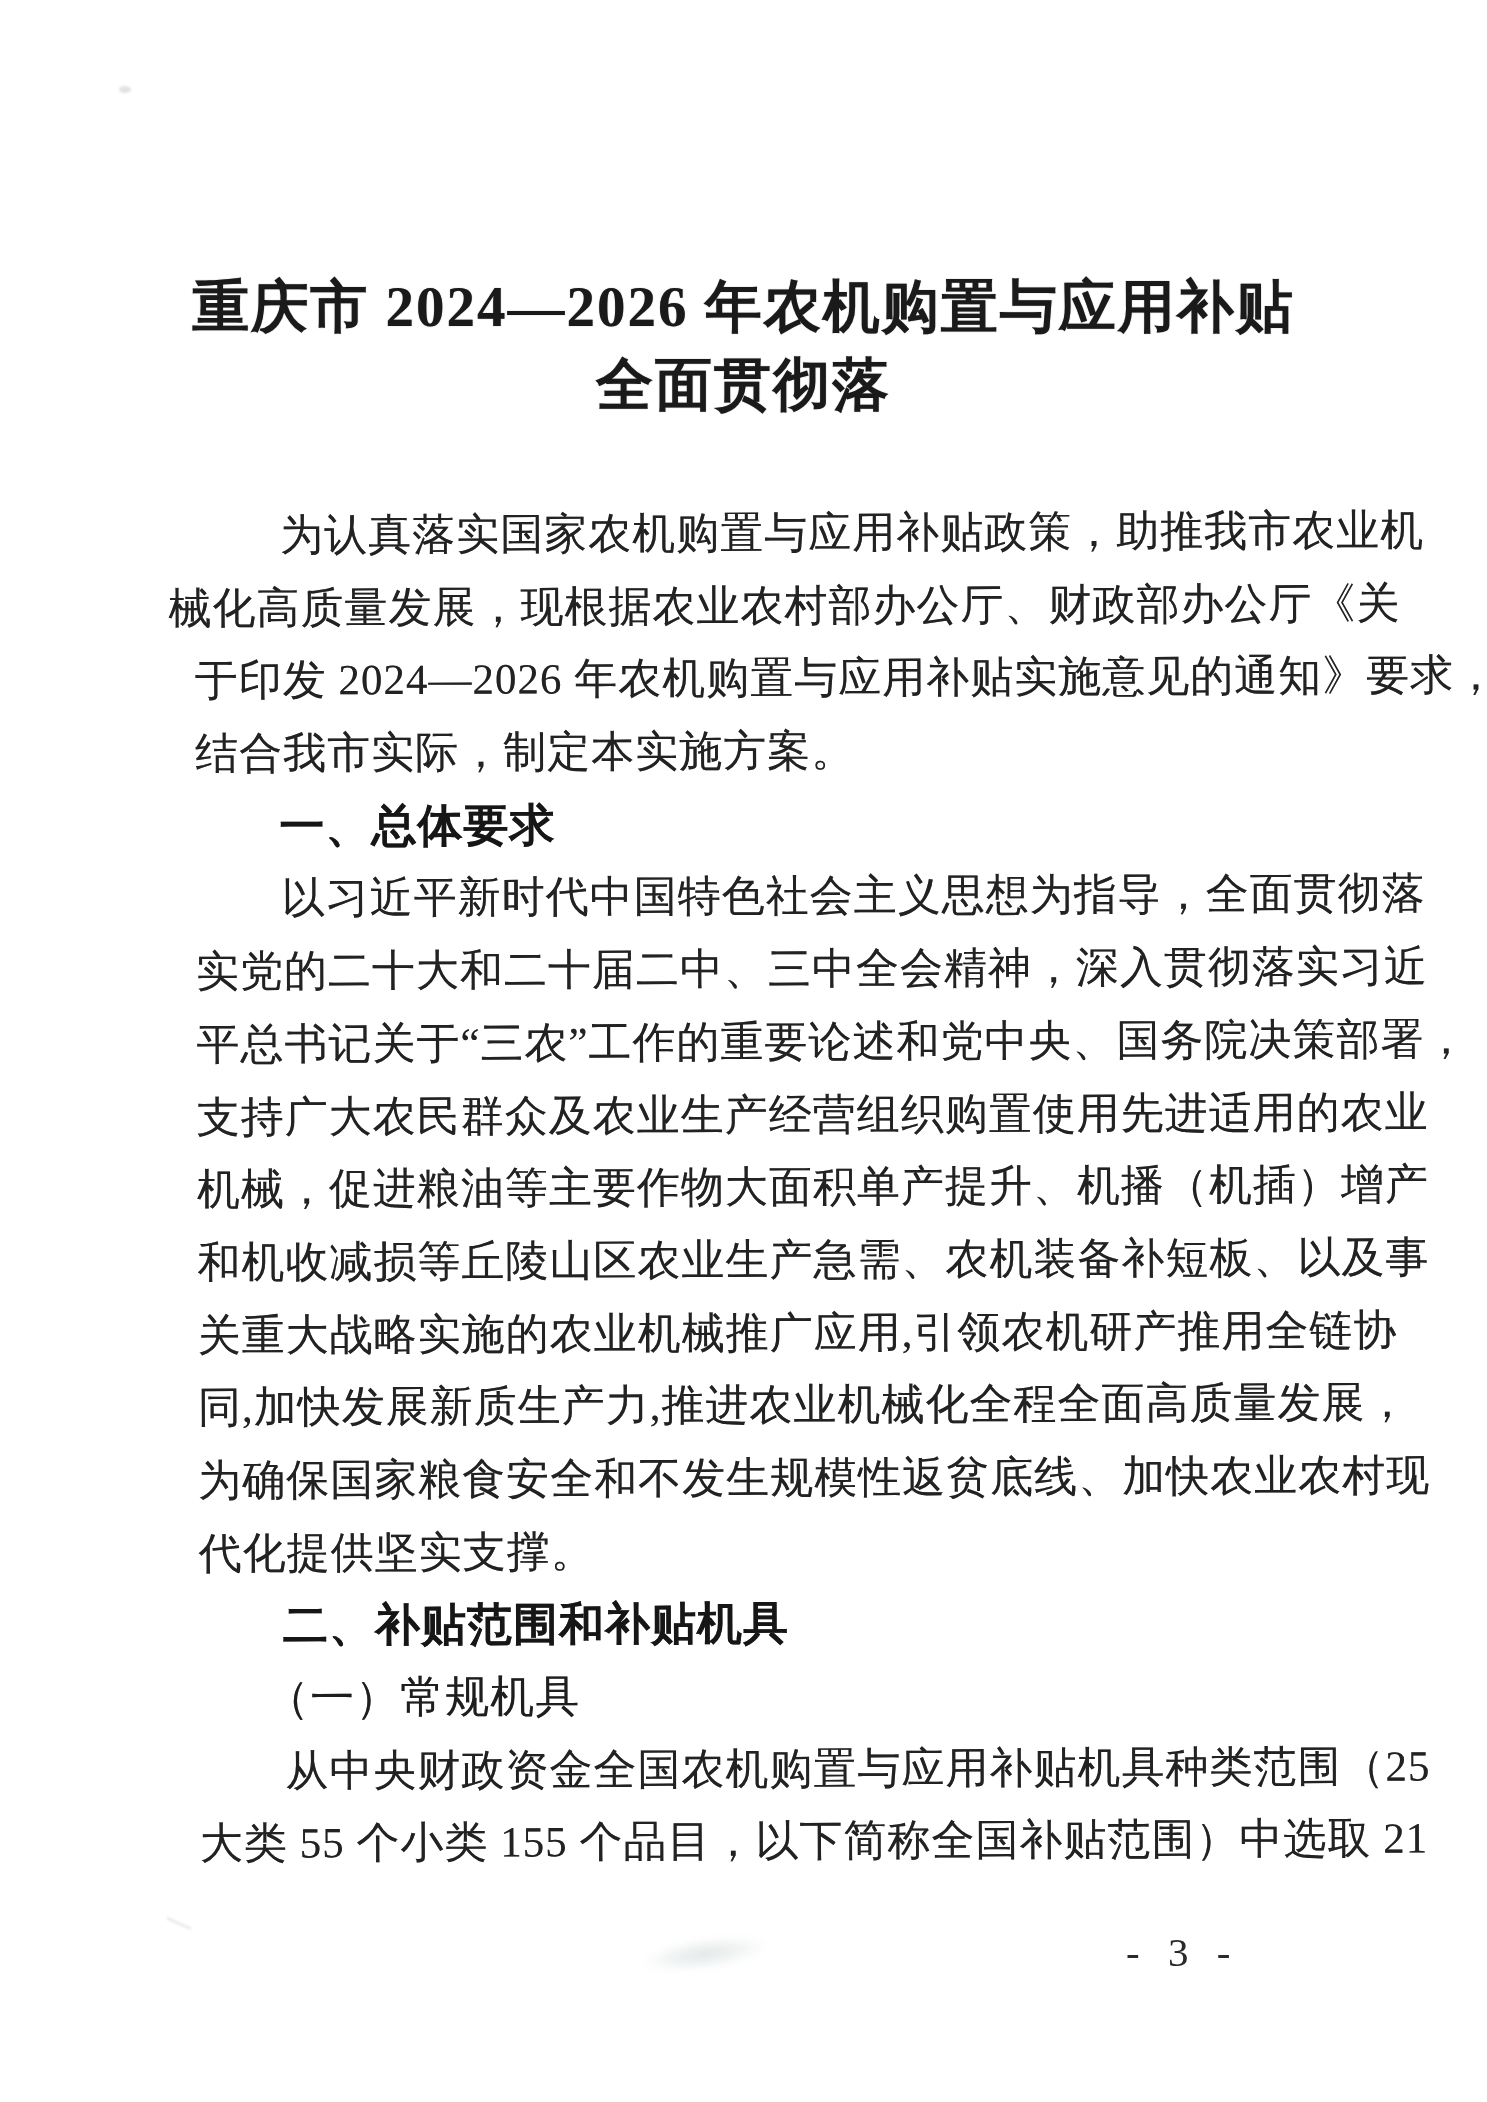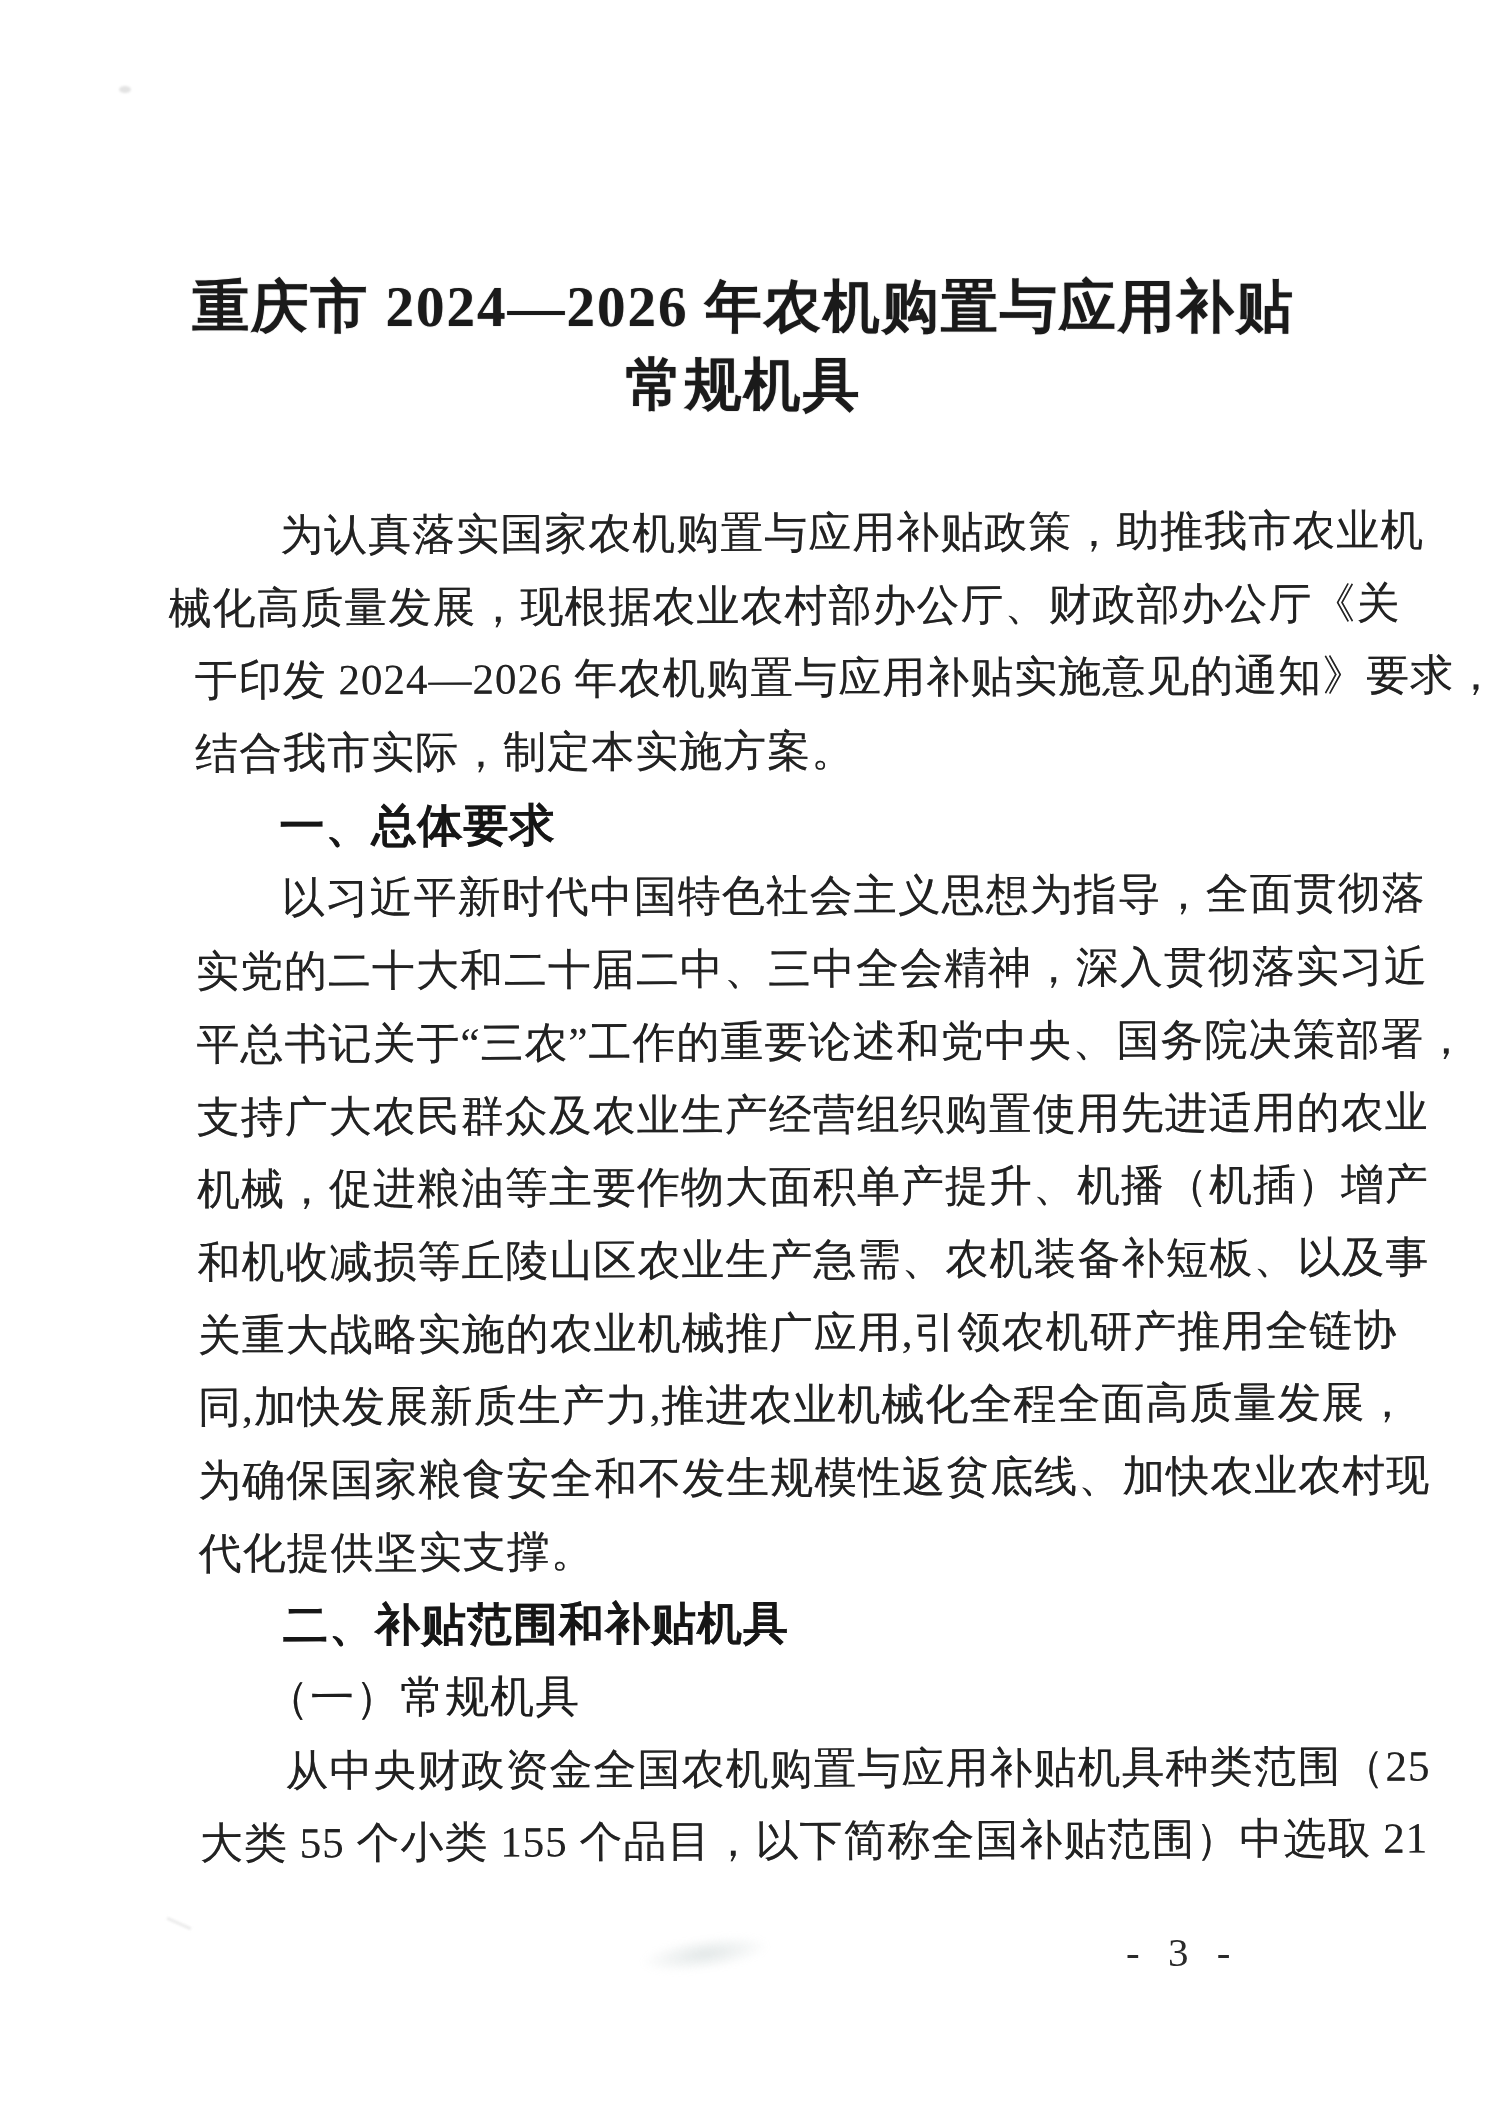--- a/index.html
+++ b/index.html
@@ -114,21 +114,21 @@
 </style>
 </head>
 <body>
 
 <div class="page">
 
   <div class="artifact artifact-dot"></div>
 
   <h1 class="doc-title">
     <span class="title-line">重庆市 2024—2026 年农机购置与应用补贴</span>
-    <span class="title-line">常规机具</span>
+    <span class="title-line">全面贯彻落</span>
   </h1>
 
   <div class="doc-body">
     <div class="line indent">为认真落实国家农机购置与应用补贴政策，助推我市农业机</div>
     <div class="line">械化高质量发展，现根据农业农村部办公厅、财政部办公厅《关</div>
     <div class="line drift">于印发 2024—2026 年农机购置与应用补贴实施意见的通知》要求，</div>
     <div class="line drift">结合我市实际，制定本实施方案。</div>
     <div class="line heading">一、总体要求</div>
     <div class="line indent">以习近平新时代中国特色社会主义思想为指导，全面贯彻落</div>
     <div class="line drift">实党的二十大和二十届二中、三中全会精神，深入贯彻落实习近</div>

